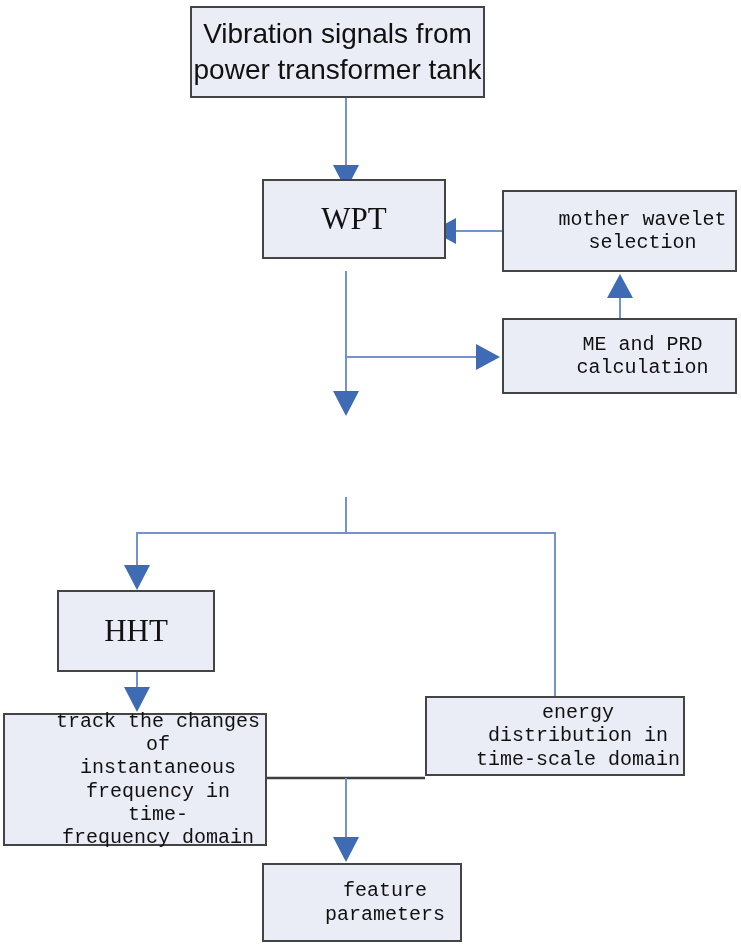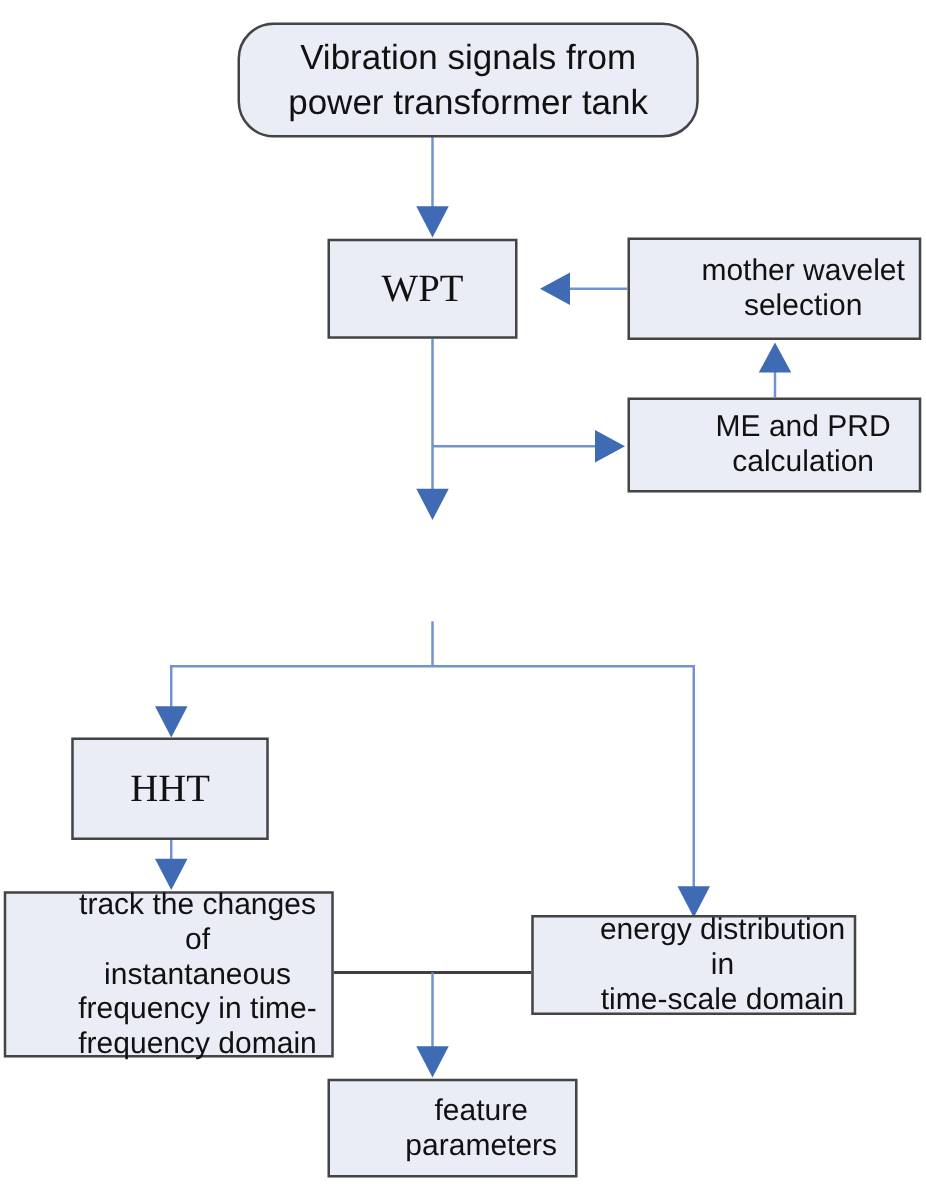--- a/index.html
+++ b/index.html
@@ -33,44 +33,44 @@
     background: var(--node-fill);
     border: 2px solid var(--node-border);
     display: flex;
     align-items: center;
     justify-content: center;
     text-align: center;
     white-space: pre-line;
     color: var(--text-color);
   }
   .serif {
-    font-family: Liberation Sans, sans-serif;
-    font-size: 24px;
+    font-family: Liberation Mono, monospace;
+    font-size: 20px;
     line-height: 1.16;
     padding-left: 46px;
   }
   .serif-big {
     font-family: "Liberation Serif", "DejaVu Serif", serif;
     font-size: 31px;
     line-height: 1.1;
   }
   .sans {
     font-family: "Liberation Sans", "DejaVu Sans", sans-serif;
     font-size: 28px;
     line-height: 1.3;
   }
   
-  .n-vibration { left: 190px; top: 18px;   width: 369px; height: 92px; border-radius: 29px; }
-  .n-wpt       { left: 262px; top: 191px; width: 152px; height: 80px; }
+  .n-vibration { left: 190px; top: 6px;   width: 295px; height: 92px; }
+  .n-wpt       { left: 262px; top: 179px; width: 184px; height: 80px; }
   .n-mother    { left: 502px; top: 190px; width: 235px; height: 82px; }
   .n-meprd     { left: 502px; top: 318px; width: 235px; height: 76px; }
   .n-freq      { left: 241px; top: 417px; width: 209px; height: 80px; }
   .n-hht       { left: 57px;  top: 590px; width: 158px; height: 82px; }
   .n-track     { left: 3px;   top: 713px; width: 264px; height: 133px; }
-  .n-energy    { left: 425px; top: 732px; width: 260px; height: 80px; }
+  .n-energy    { left: 425px; top: 696px; width: 260px; height: 80px; }
   .n-feature   { left: 262px; top: 863px; width: 200px; height: 79px; }
 </style>
 </head>
 <body>
 
 <div class="canvas">
 
   <svg class="connector-layer" viewBox="0 0 741 949" xmlns="http://www.w3.org/2000/svg">
 
     <path class="blue-line" d="M346 98 V166"></path>

